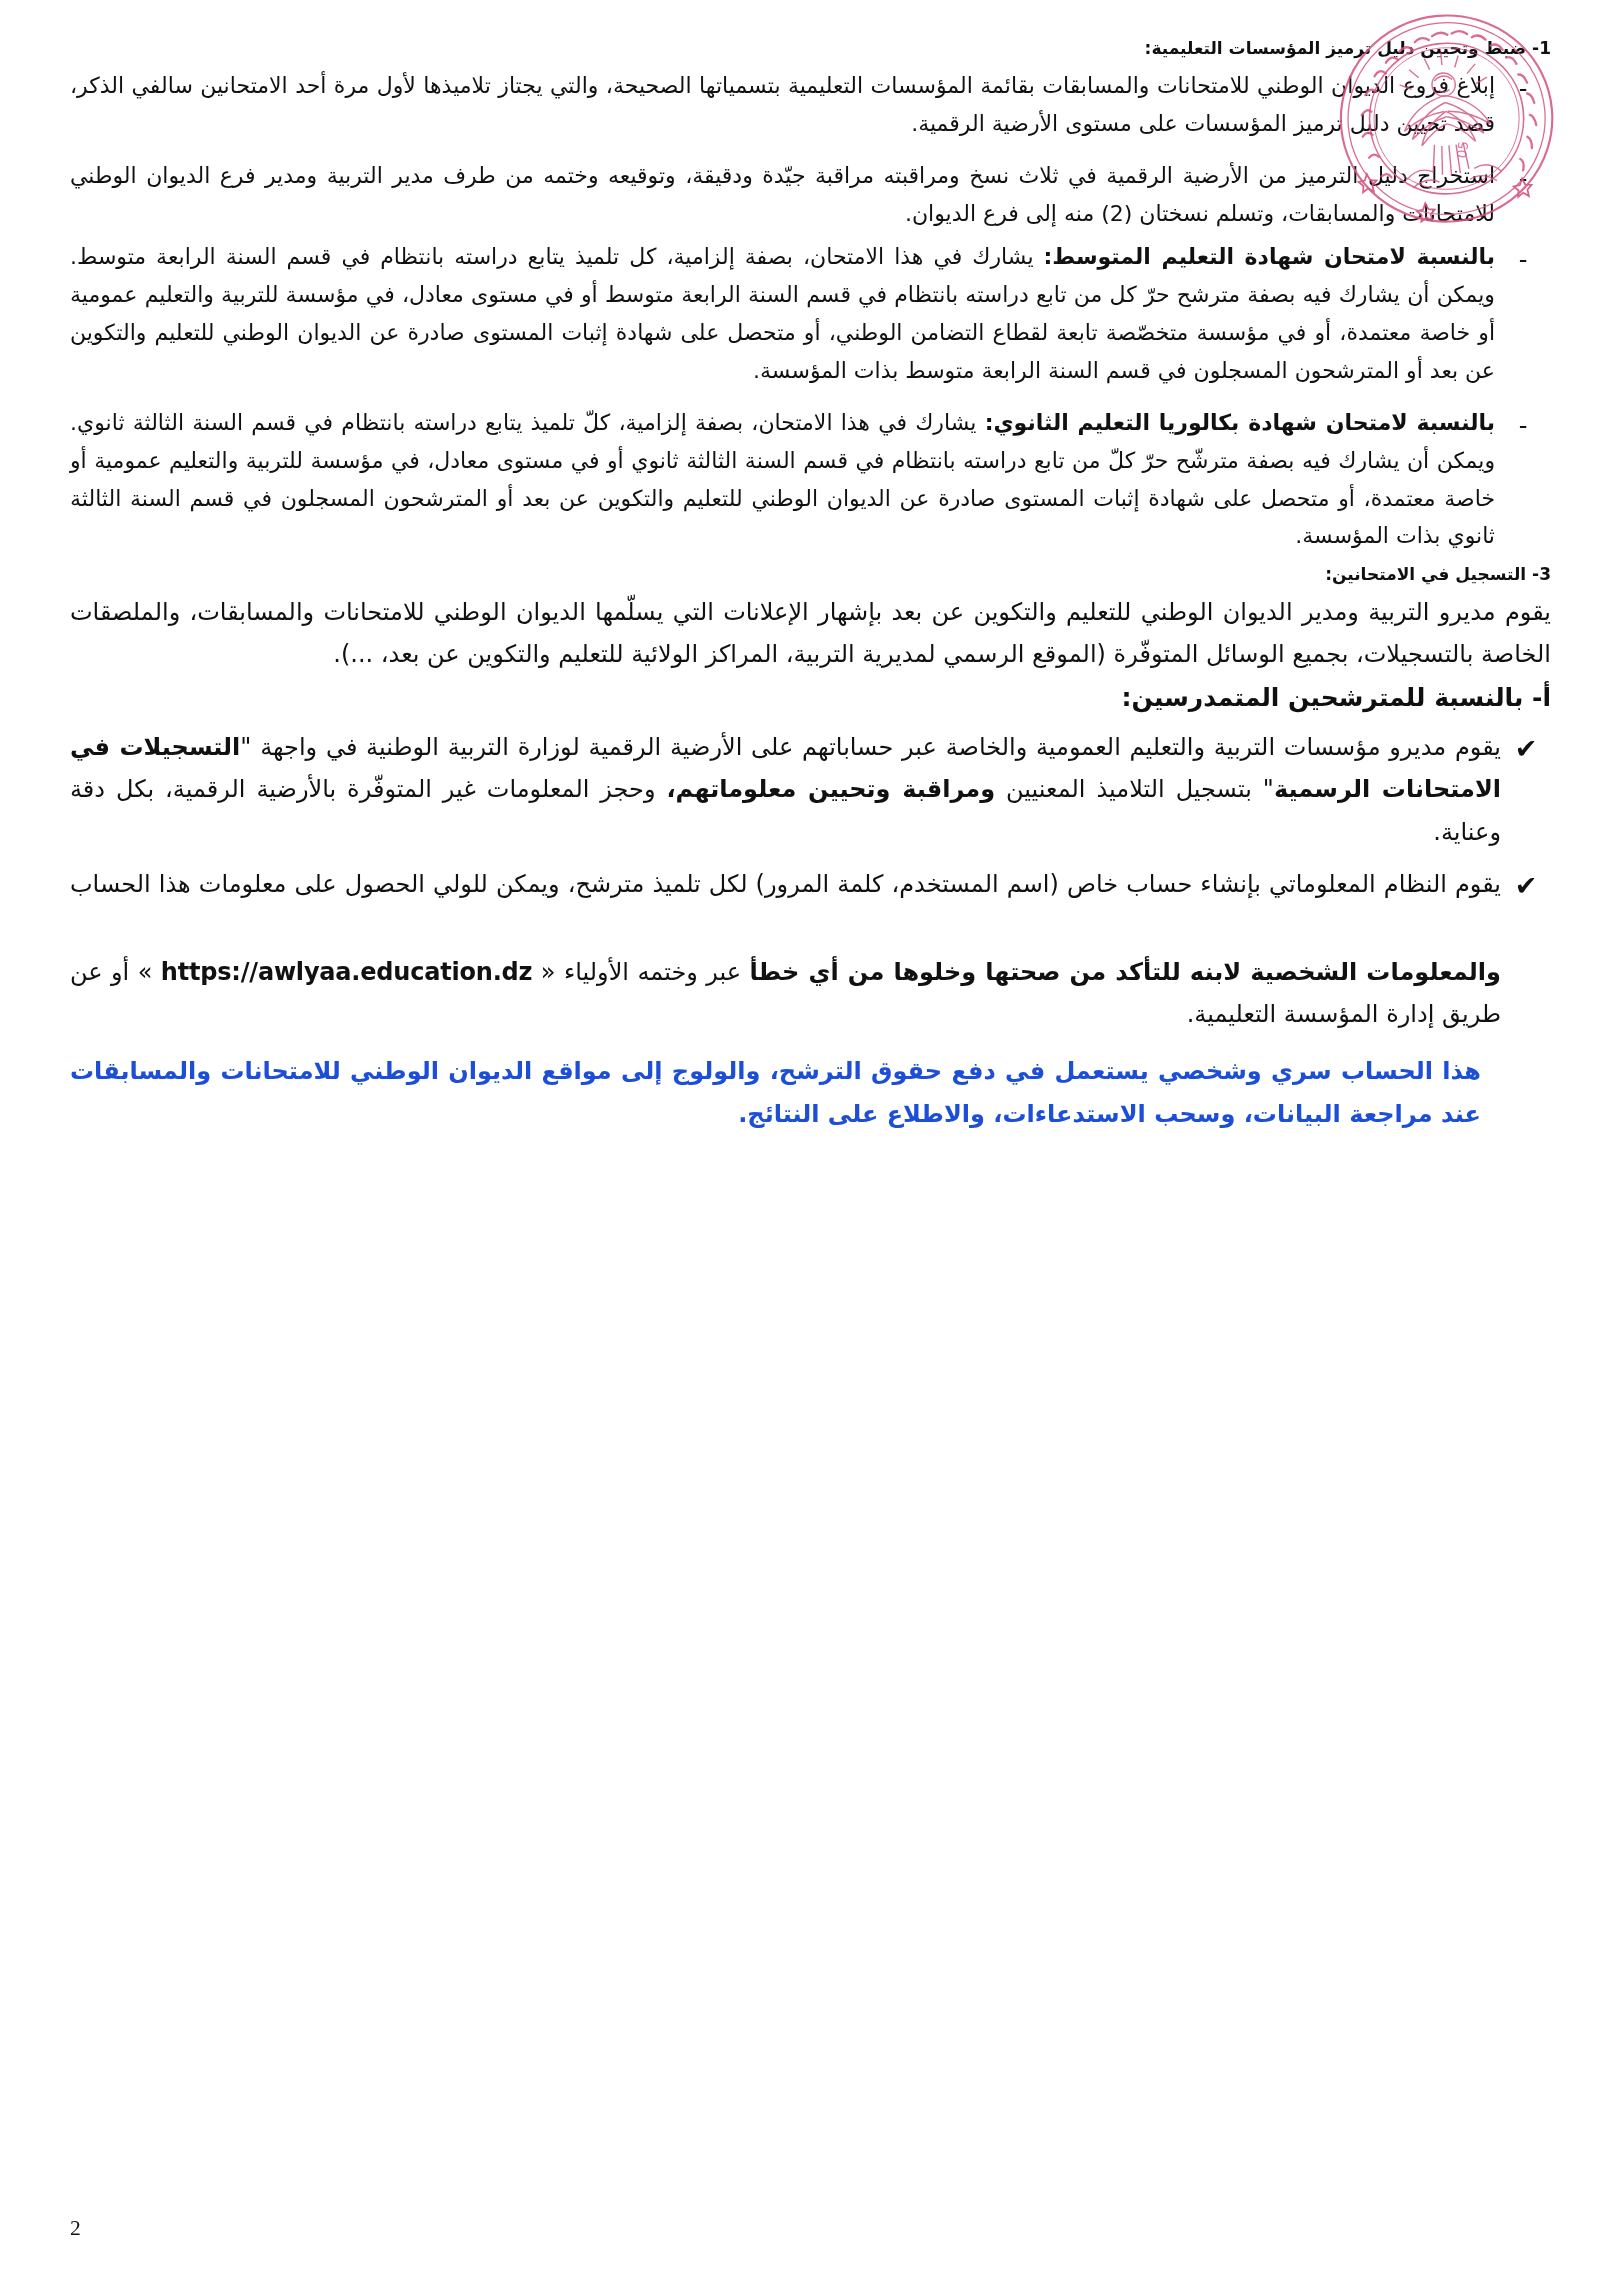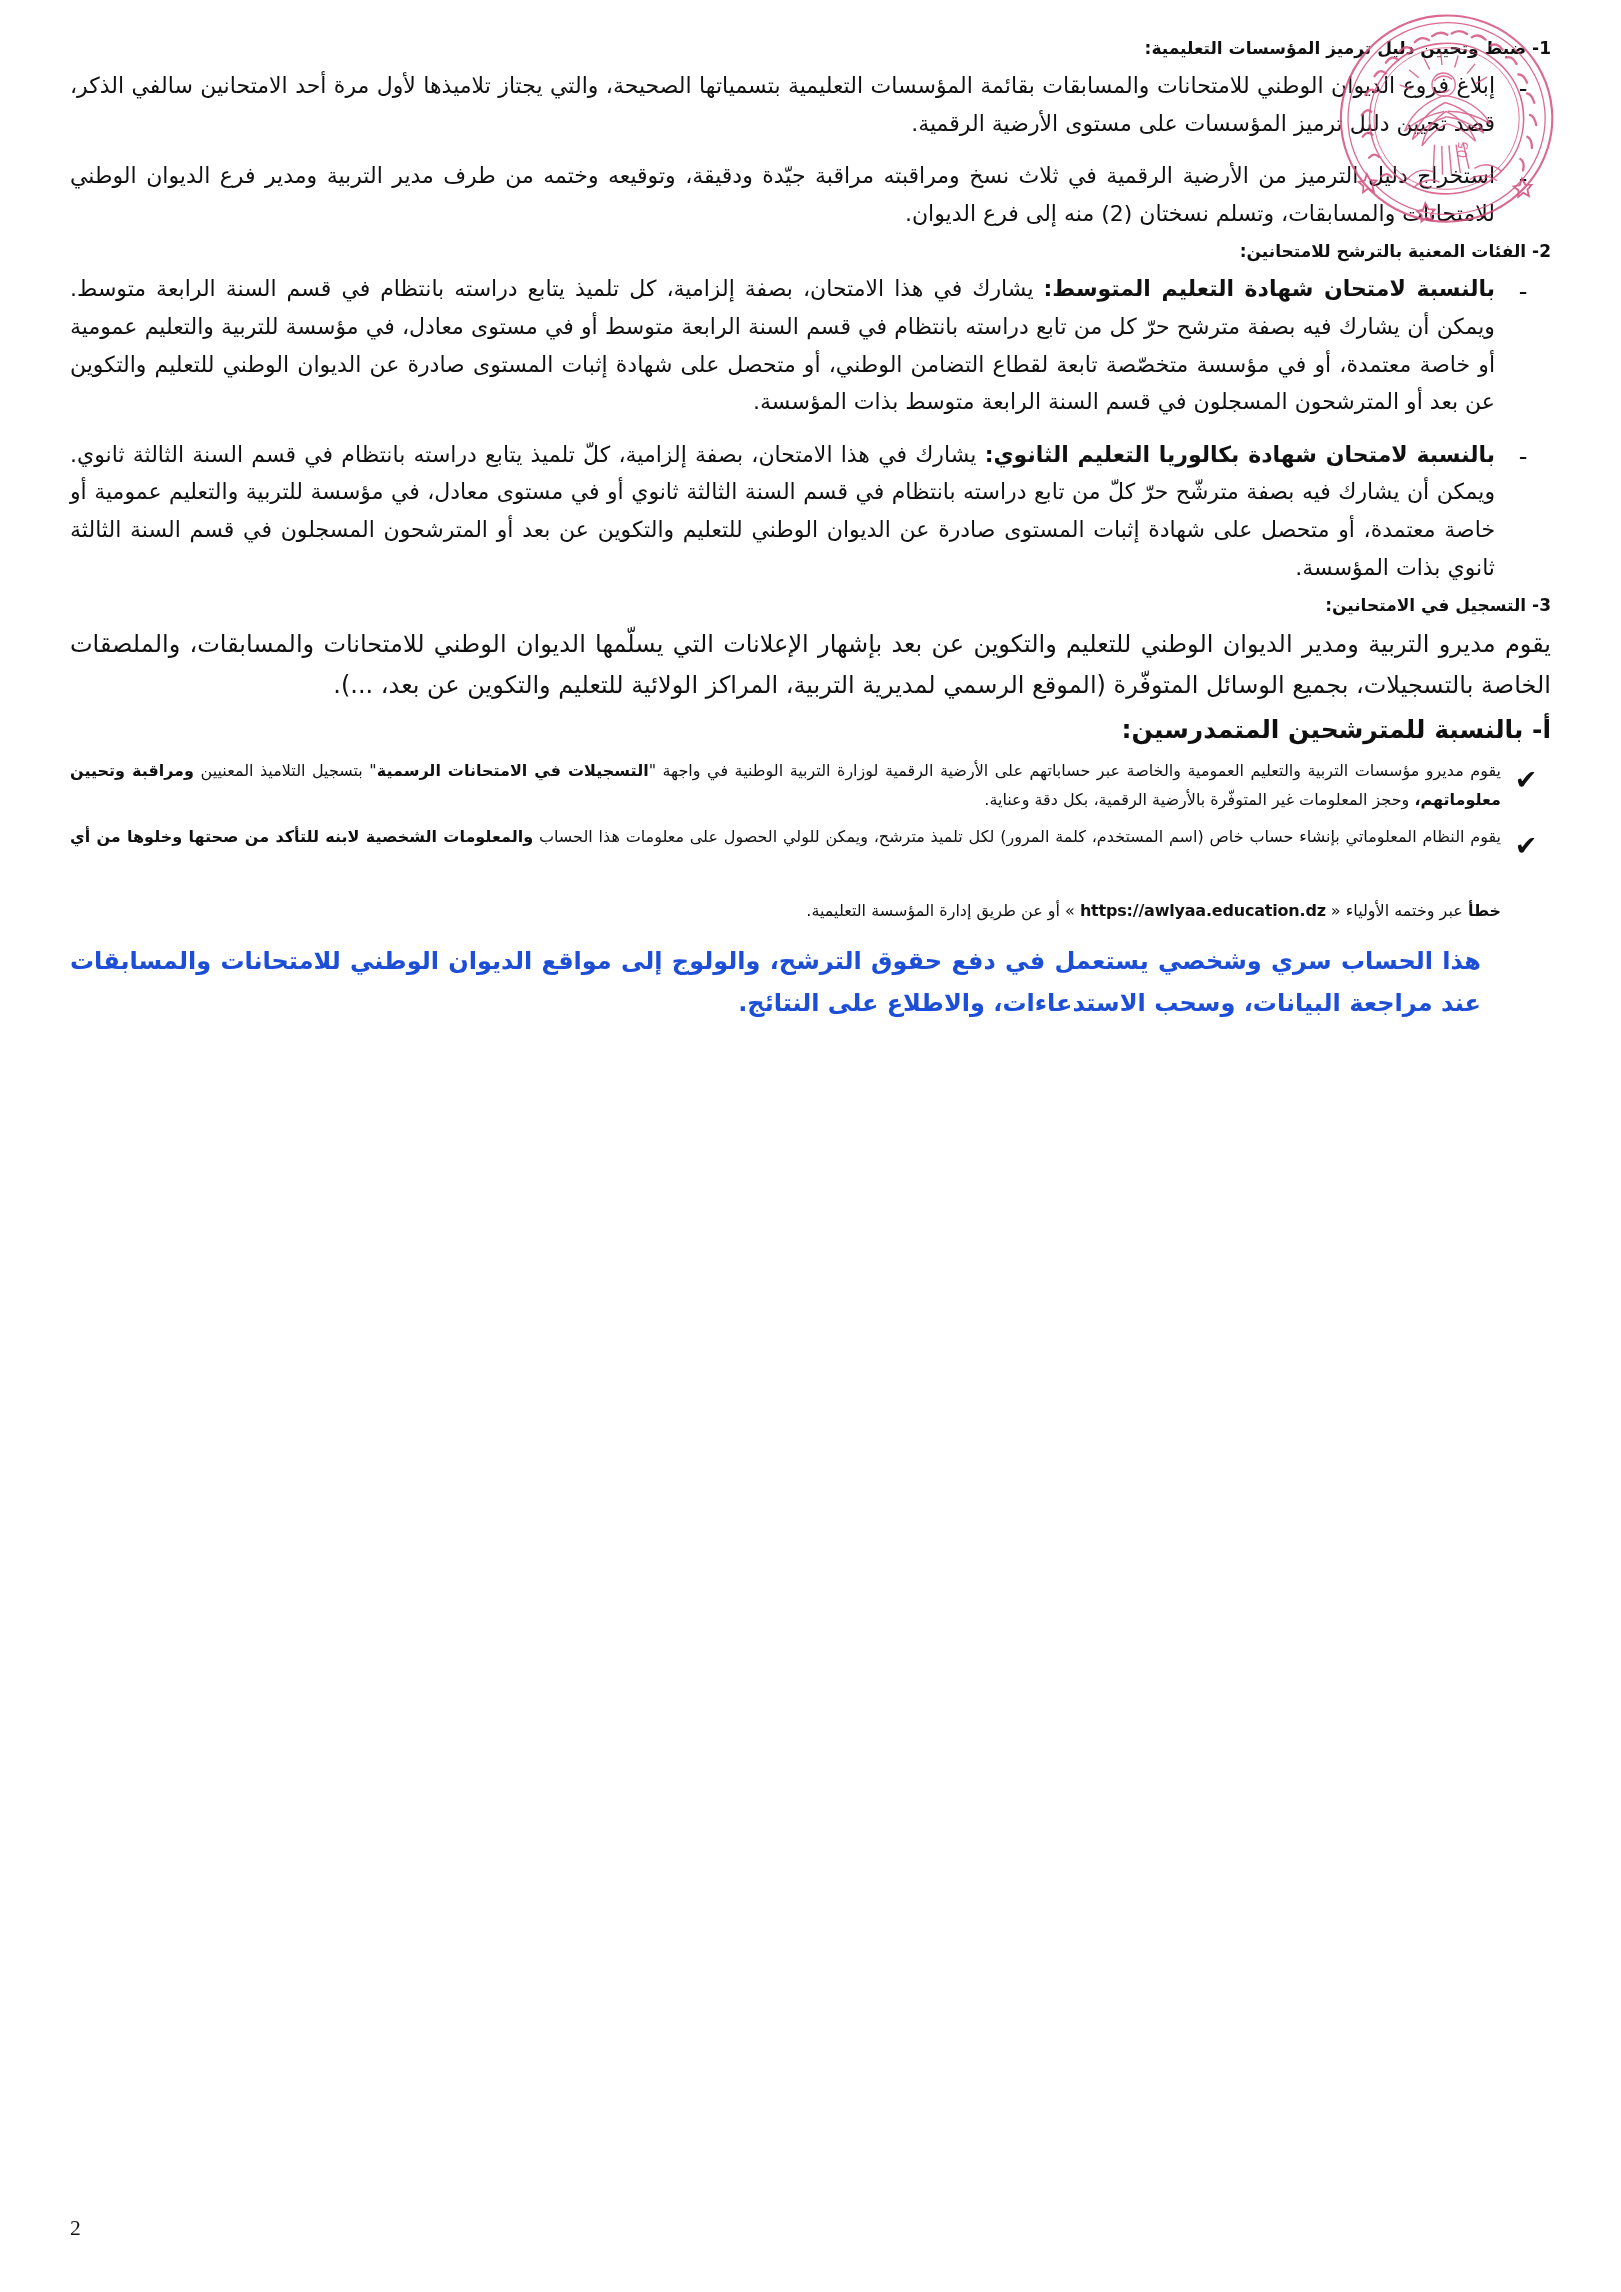--- a/index.html
+++ b/index.html
@@ -97,21 +97,21 @@
   .check-item > .marker {
     flex: 0 0 50px;
     font-size: 27px;
     line-height: 1.72;
     color: #111;
     text-align: center;
     font-weight: bold;
   }
   .check-item > .body {
     flex: 1 1 auto;
-    font-size: 16px;
+    font-size: 24px;
     line-height: 1.78;
     color: #111;
     text-align: justify;
     text-justify: inter-word;
   }
 
   .sub-title {
     font-size: 25px;
     font-weight: bold;
     color: #101010;
@@ -230,21 +230,20 @@
     <div class="body">إبلاغ فروع الديوان الوطني للامتحانات والمسابقات بقائمة المؤسسات التعليمية بتسمياتها الصحيحة، والتي يجتاز تلاميذها لأول مرة أحد الامتحانين سالفي الذكر، قصد تحيين دليل ترميز المؤسسات على مستوى الأرضية الرقمية.</div>
   </div>
 
   <div class="spacer-sm"></div>
 
   <div class="dash-item">
     <div class="marker">-</div>
     <div class="body">استخراج دليل الترميز من الأرضية الرقمية في ثلاث نسخ ومراقبته مراقبة جيّدة ودقيقة، وتوقيعه وختمه من طرف مدير التربية ومدير فرع الديوان الوطني للامتحانات والمسابقات، وتسلم نسختان (2) منه إلى فرع الديوان.</div>
   </div>
 
-  <div class="section-title">2- الفئات المعنية بالترشح للامتحانين:</div>
 
   <div class="dash-item">
     <div class="marker">-</div>
     <div class="body">
       <span class="bold">بالنسبة لامتحان شهادة التعليم المتوسط:</span><span> يشارك في هذا الامتحان، بصفة إلزامية، كل تلميذ يتابع دراسته بانتظام في قسم السنة الرابعة متوسط. ويمكن أن يشارك فيه بصفة مترشح حرّ كل من تابع دراسته بانتظام في قسم السنة الرابعة متوسط أو في مستوى معادل، في مؤسسة للتربية والتعليم عمومية أو خاصة معتمدة، أو في مؤسسة متخصّصة تابعة لقطاع التضامن الوطني، أو متحصل على شهادة إثبات المستوى صادرة عن الديوان الوطني للتعليم والتكوين عن بعد أو المترشحون المسجلون في قسم السنة الرابعة متوسط بذات المؤسسة.</span>
     </div>
   </div>
 
   <div class="spacer-sm"></div>
 

